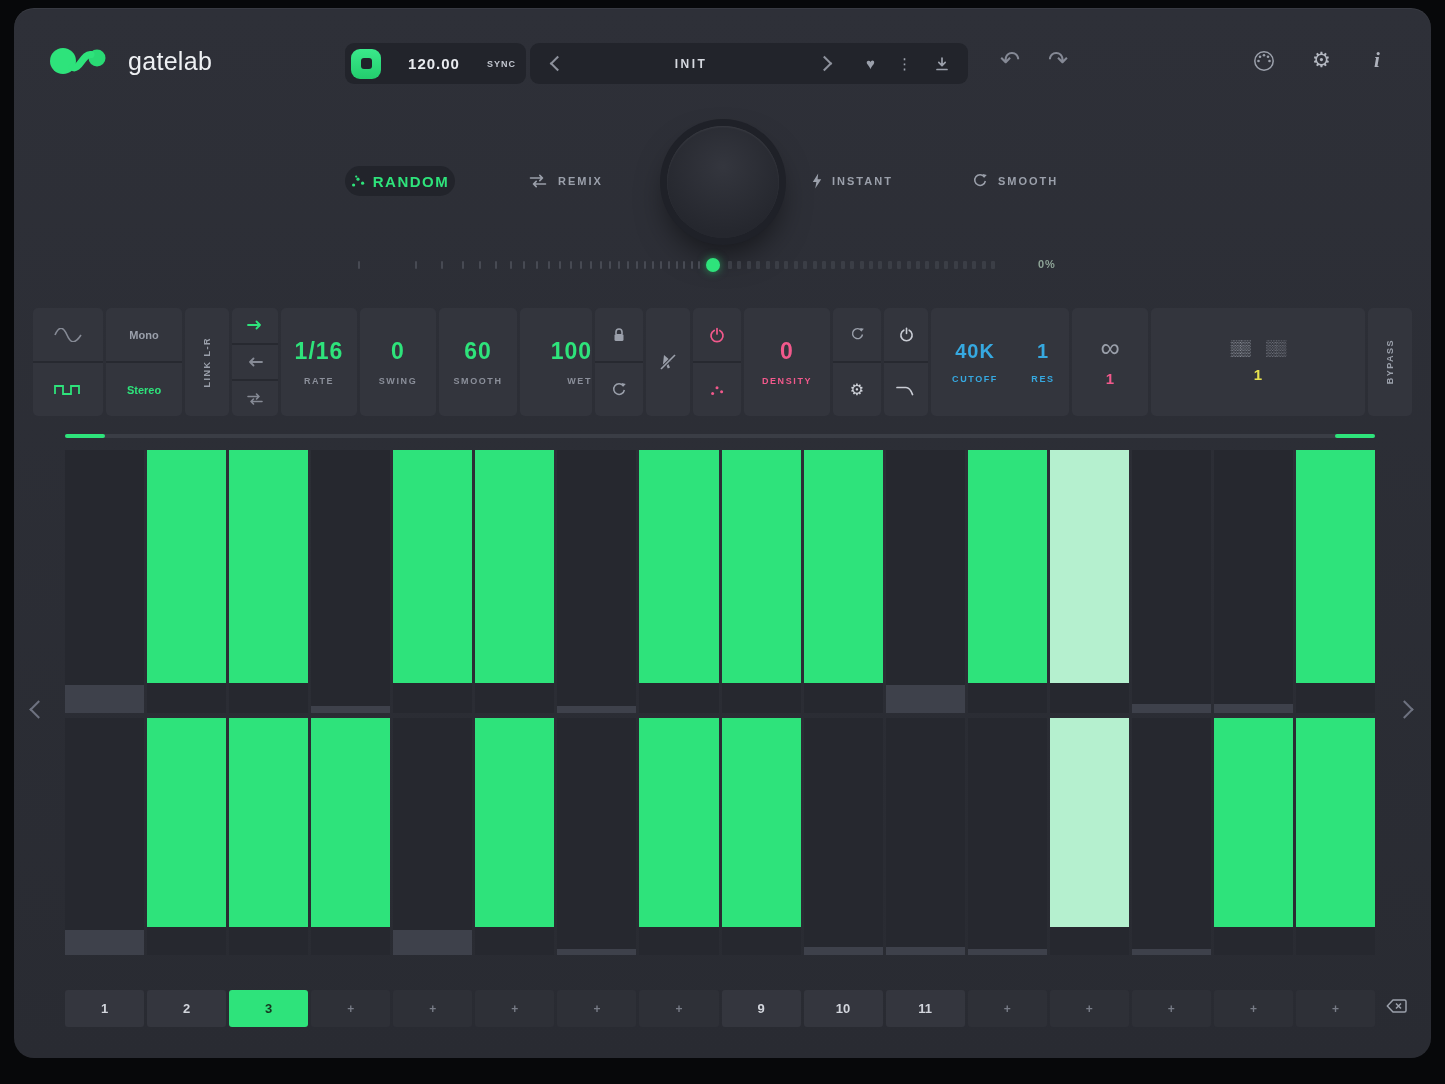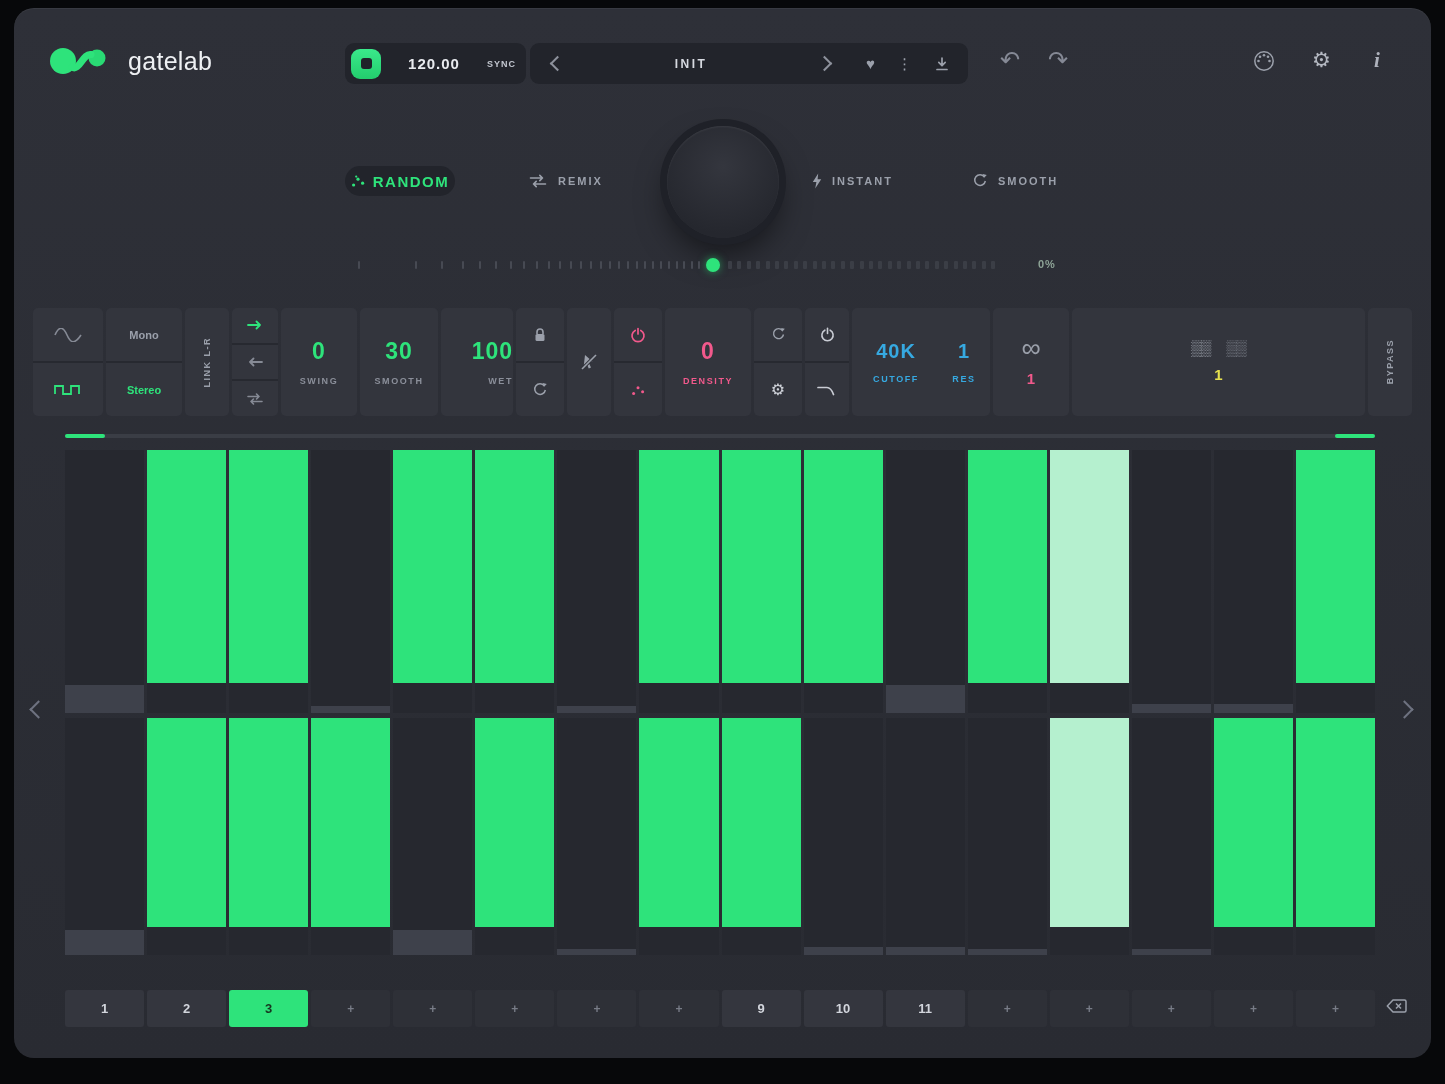--- a/index.html
+++ b/index.html
@@ -272,25 +272,29 @@
       </svg>
     </div>
     <div class="third">
       <svg width="16" height="12" viewBox="0 0 16 12">
         <path d="M1 3.5 H12 M9.5 1 L12 3.5 L9.5 6 M15 8.5 H4 M6.5 6 L4 8.5 L6.5 11" stroke="#868a95" stroke-width="1.6" fill="none" stroke-linecap="round" stroke-linejoin="round"></path>
       </svg>
     </div>
   </div>
 
   <div class="cell" style="width:76px;">
+    <span class="val">1/16</span>
+    <span class="lbl">RATE</span>
+  </div>
+  <div class="cell" style="width:76px;">
     <span class="val">0</span>
     <span class="lbl">SWING</span>
   </div>
   <div class="cell" style="width:78px;">
-    <span class="val">30</span>
+    <span class="val">60</span>
     <span class="lbl">SMOOTH</span>
   </div>
   <div class="cell" style="width:72px;align-items:flex-end;">
     <span class="val">100</span>
     <span class="lbl">WET</span>
   </div>
 
   <div class="cell split" style="width:48px;">
     <div class="half">
       <svg width="14" height="16" viewBox="0 0 14 16">

